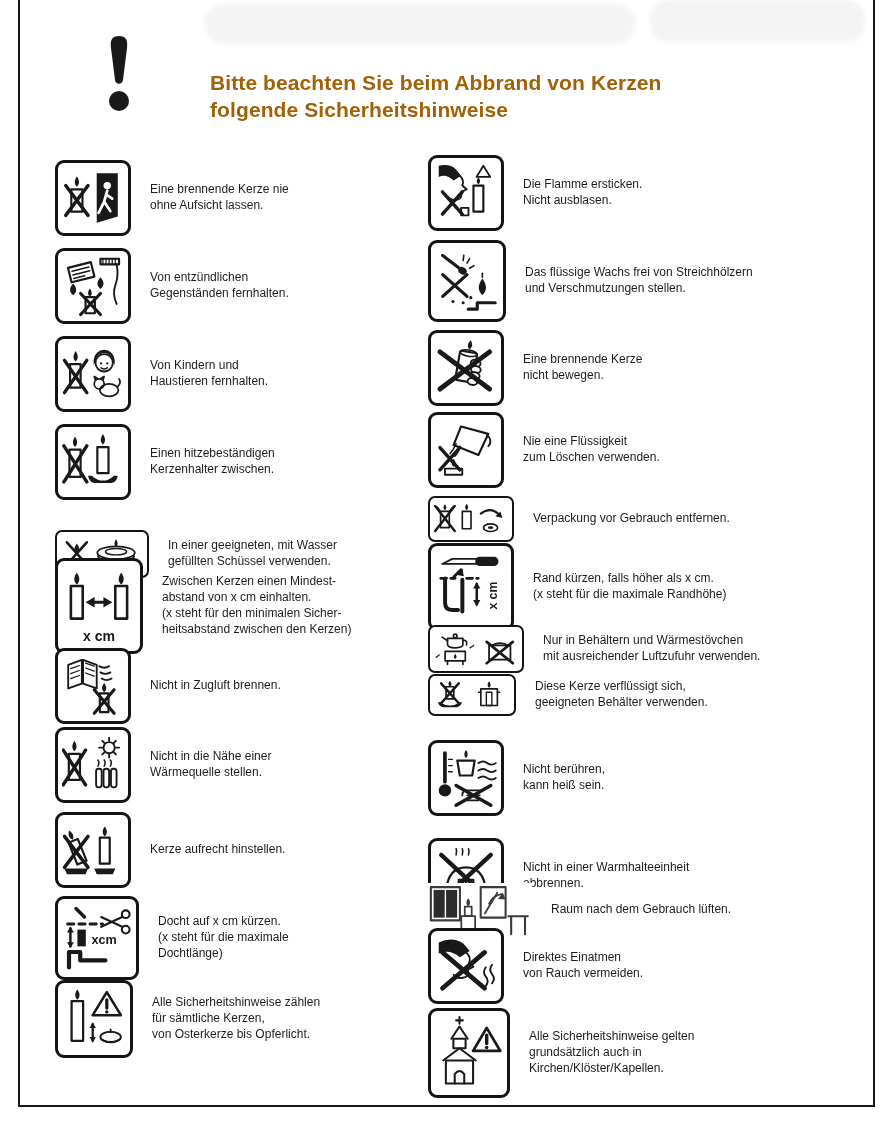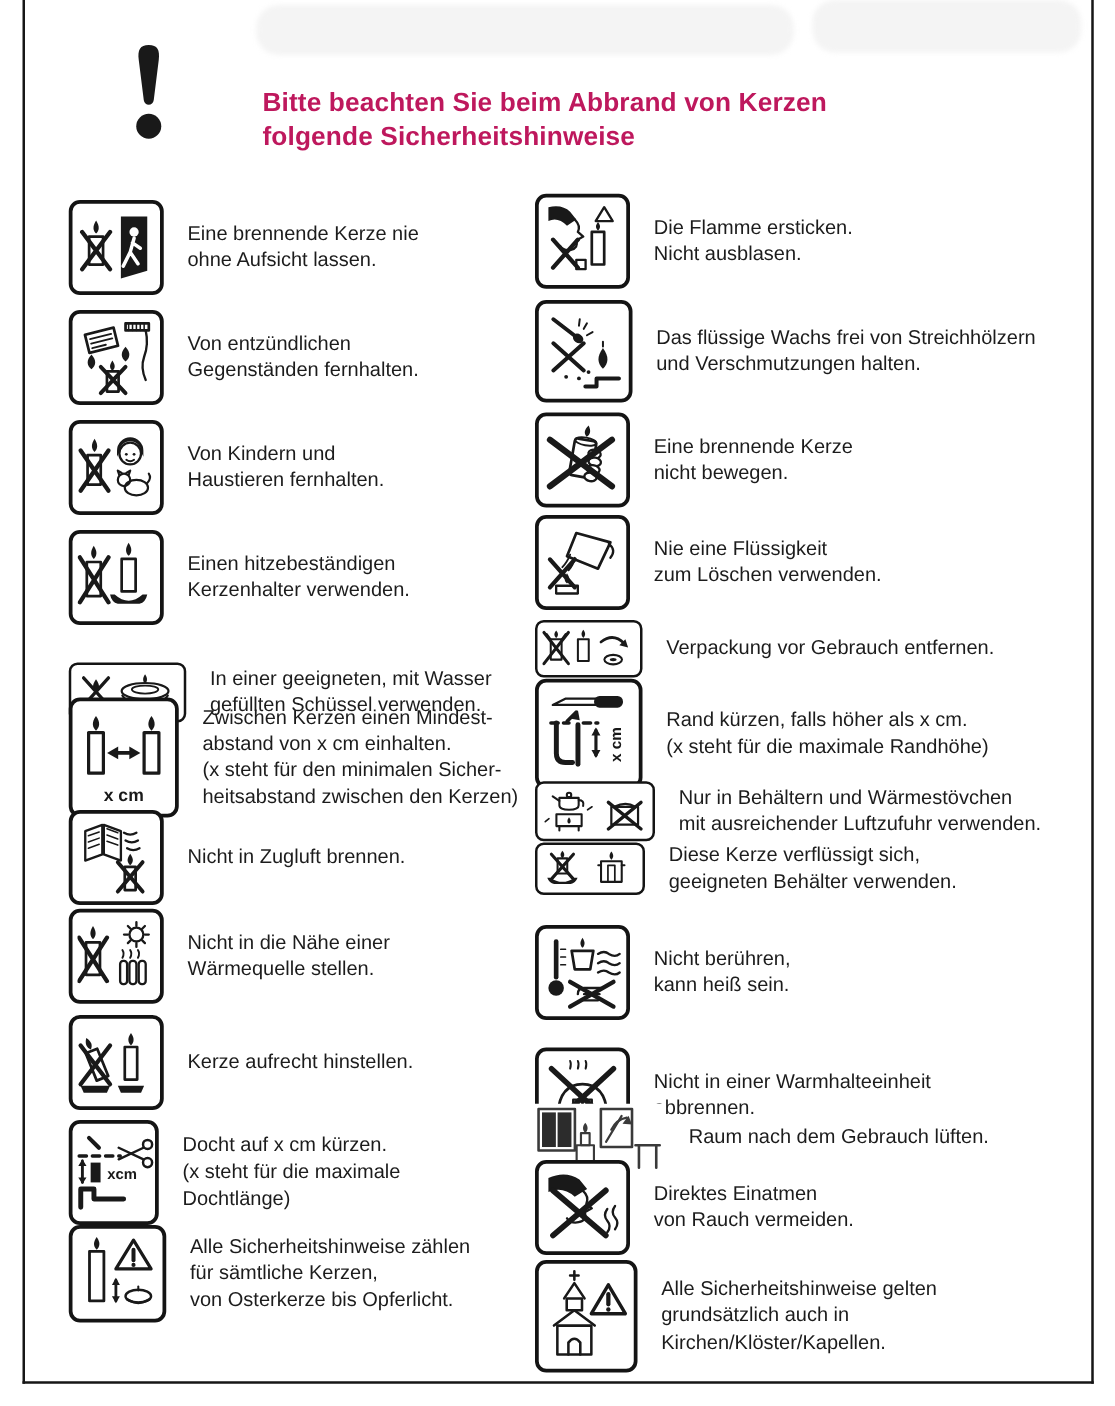--- a/index.html
+++ b/index.html
@@ -3,25 +3,25 @@
 <meta charset="utf-8">
 <style>
   html,body{margin:0;padding:0;background:#fff;}
   body{font-family:"Liberation Sans", sans-serif; width:892px; height:1125px; position:relative; overflow:hidden; color:#1d1d1d;}
   .page{position:absolute; inset:0;}
   .frame{position:absolute; left:18px; top:-6px; width:853px; height:1111px;
          border-left:2.5px solid #161616; border-right:2.5px solid #161616; border-bottom:2.5px solid #161616;}
   .smudge{position:absolute; background:#f4f4f4; border-radius:18px; filter:blur(2px);}
   .hdr-tri{position:absolute; left:50px; top:6px;}
   .title{position:absolute; left:210px; top:56px; font-size:21px; font-weight:bold; line-height:1.26;
-         color:#be185d; white-space:pre-line; letter-spacing:.1px;}
+         color:#a16207; white-space:pre-line; letter-spacing:.1px;}
   .row{position:absolute; display:flex; align-items:center; gap:19px;}
   .col-left .row{left:55px;}
   .col-right .row{left:428px;}
-  .text{font-size:16px; line-height:1.32; color:#1c1c1c; white-space:pre-line;}
+  .text{font-size:12px; line-height:1.32; color:#1c1c1c; white-space:pre-line;}
   .icon{box-sizing:border-box; border:3px solid #141414; border-radius:9px; background:#fff;
         display:flex; align-items:center; justify-content:center; flex:0 0 auto;}
   .icon.thin{border-width:2.5px; border-radius:7px;}
   .icon.noborder{border:none; border-radius:0;}
   .icon svg{display:block; fill:none; stroke:#191919; stroke-width:3.5; stroke-linecap:round; stroke-linejoin:round;}
   .sq{width:76px; height:76px;}
 </style>
 </head>
 <body>
 
@@ -108,21 +108,21 @@
         <svg width="62" height="62" viewBox="0 0 100 100">
           <path transform="translate(21,24)" d="M0 -15 C5 -7 4 -2 0 2 C-4 -2 -5 -7 0 -15" fill="#191919" stroke="none"></path>
           <rect x="12" y="30" width="18" height="44"></rect>
           <path d="M3 24 L40 82 M40 24 L3 82" stroke-width="5.5"></path>
           <path transform="translate(66,20)" d="M0 -15 C5 -7 4 -2 0 2 C-4 -2 -5 -7 0 -15" fill="#191919" stroke="none"></path>
           <rect x="57" y="26" width="18" height="42"></rect>
           <path d="M48 72 q18 16 36 0 l6 0 q-2 10 -10 12 l-28 0 q-8 -2 -10 -12 Z" fill="#191919" stroke="none"></path>
         </svg>
       </div>
       <div class="text">Einen hitzebeständigen
-Kerzenhalter verwenden.</div>
+Kerzenhalter zwischen.</div>
     </div>
 
     <div class="row" style="top:530px">
       <div class="icon thin" style="width:94px;height:48px">
         <svg width="82" height="38" viewBox="0 0 140 64">
           <path transform="translate(27,30)" d="M0 -16 C6 -8 5 -2 0 3 C-5 -2 -6 -8 0 -16" fill="#191919" stroke="none"></path>
           <path d="M10 12 L44 50 M44 12 L10 50" stroke-width="4.5"></path>
           <path transform="translate(94,18)" d="M0 -11 C4 -5 3 -1 0 2 C-3 -1 -4 -5 0 -11" fill="#191919" stroke="none"></path>
           <ellipse cx="94" cy="30" rx="32" ry="11" stroke-width="3"></ellipse>
           <ellipse cx="94" cy="28" rx="18" ry="5.5" stroke-width="2.5"></ellipse>
@@ -199,21 +199,21 @@
           <path d="M4 80 h38 l-4 9 h-30 Z" fill="#191919" stroke="none"></path>
           <path transform="translate(69,26)" d="M0 -14 C5 -7 4 -2 0 2 C-4 -2 -5 -7 0 -14" fill="#191919" stroke="none"></path>
           <rect x="61" y="30" width="16" height="42"></rect>
           <path d="M52 80 h34 l-4 9 h-26 Z" fill="#191919" stroke="none"></path>
         </svg>
       </div>
       <div class="text">Kerze aufrecht hinstellen.</div>
     </div>
 
     <div class="row" style="top:896px">
-      <div class="icon" style="width:72px;height:84px">
+      <div class="icon" style="width:84px;height:84px">
         <svg width="70" height="70" viewBox="0 0 100 100">
           <path d="M20 8 L32 20" stroke-width="5"></path>
           <path d="M8 30 H58" stroke-width="4" stroke-dasharray="9 7"></path>
           <g stroke-width="3">
             <path d="M56 34 L86 20 M56 20 L86 34"></path>
             <circle cx="91" cy="16" r="5.5"></circle>
             <circle cx="91" cy="38" r="5.5"></circle>
           </g>
           <path d="M12 36 V62" stroke-width="3.5"></path>
           <path d="M12 34 l-5 8 h10 Z M12 64 l-5 -8 h10 Z" fill="#191919" stroke="none"></path>
@@ -276,21 +276,21 @@
           <path d="M12 42 L50 76 M50 42 L12 76" stroke-width="5"></path>
           <circle cx="28" cy="84" r="2.4" fill="#191919" stroke="none"></circle>
           <circle cx="44" cy="86" r="2.4" fill="#191919" stroke="none"></circle>
           <circle cx="56" cy="78" r="2.4" fill="#191919" stroke="none"></circle>
           <path transform="translate(74,70)" d="M0 -22 C8 -11 7 -3 0 4 C-7 -3 -8 -11 0 -22" fill="#191919" stroke="none"></path>
           <path d="M74 40 v6" stroke-width="2.5"></path>
           <path d="M52 96 h14 v-10 h28" stroke-width="5"></path>
         </svg>
       </div>
       <div class="text">Das flüssige Wachs frei von Streichhölzern
-und Verschmutzungen halten.</div>
+und Verschmutzungen stellen.</div>
     </div>
 
     <div class="row" style="top:330px">
       <div class="icon sq">
         <svg width="62" height="62" viewBox="0 0 100 100">
           <g transform="rotate(10 52 50)">
             <path transform="translate(50,18)" d="M0 -13 C5 -6 4 -2 0 2 C-4 -2 -5 -6 0 -13" fill="#191919" stroke="none"></path>
             <rect x="36" y="24" width="28" height="48" rx="4" stroke-width="3.5"></rect>
             <ellipse cx="50" cy="26" rx="14" ry="5" stroke-width="2.5"></ellipse>
             <g stroke-width="3" fill="#fff">

